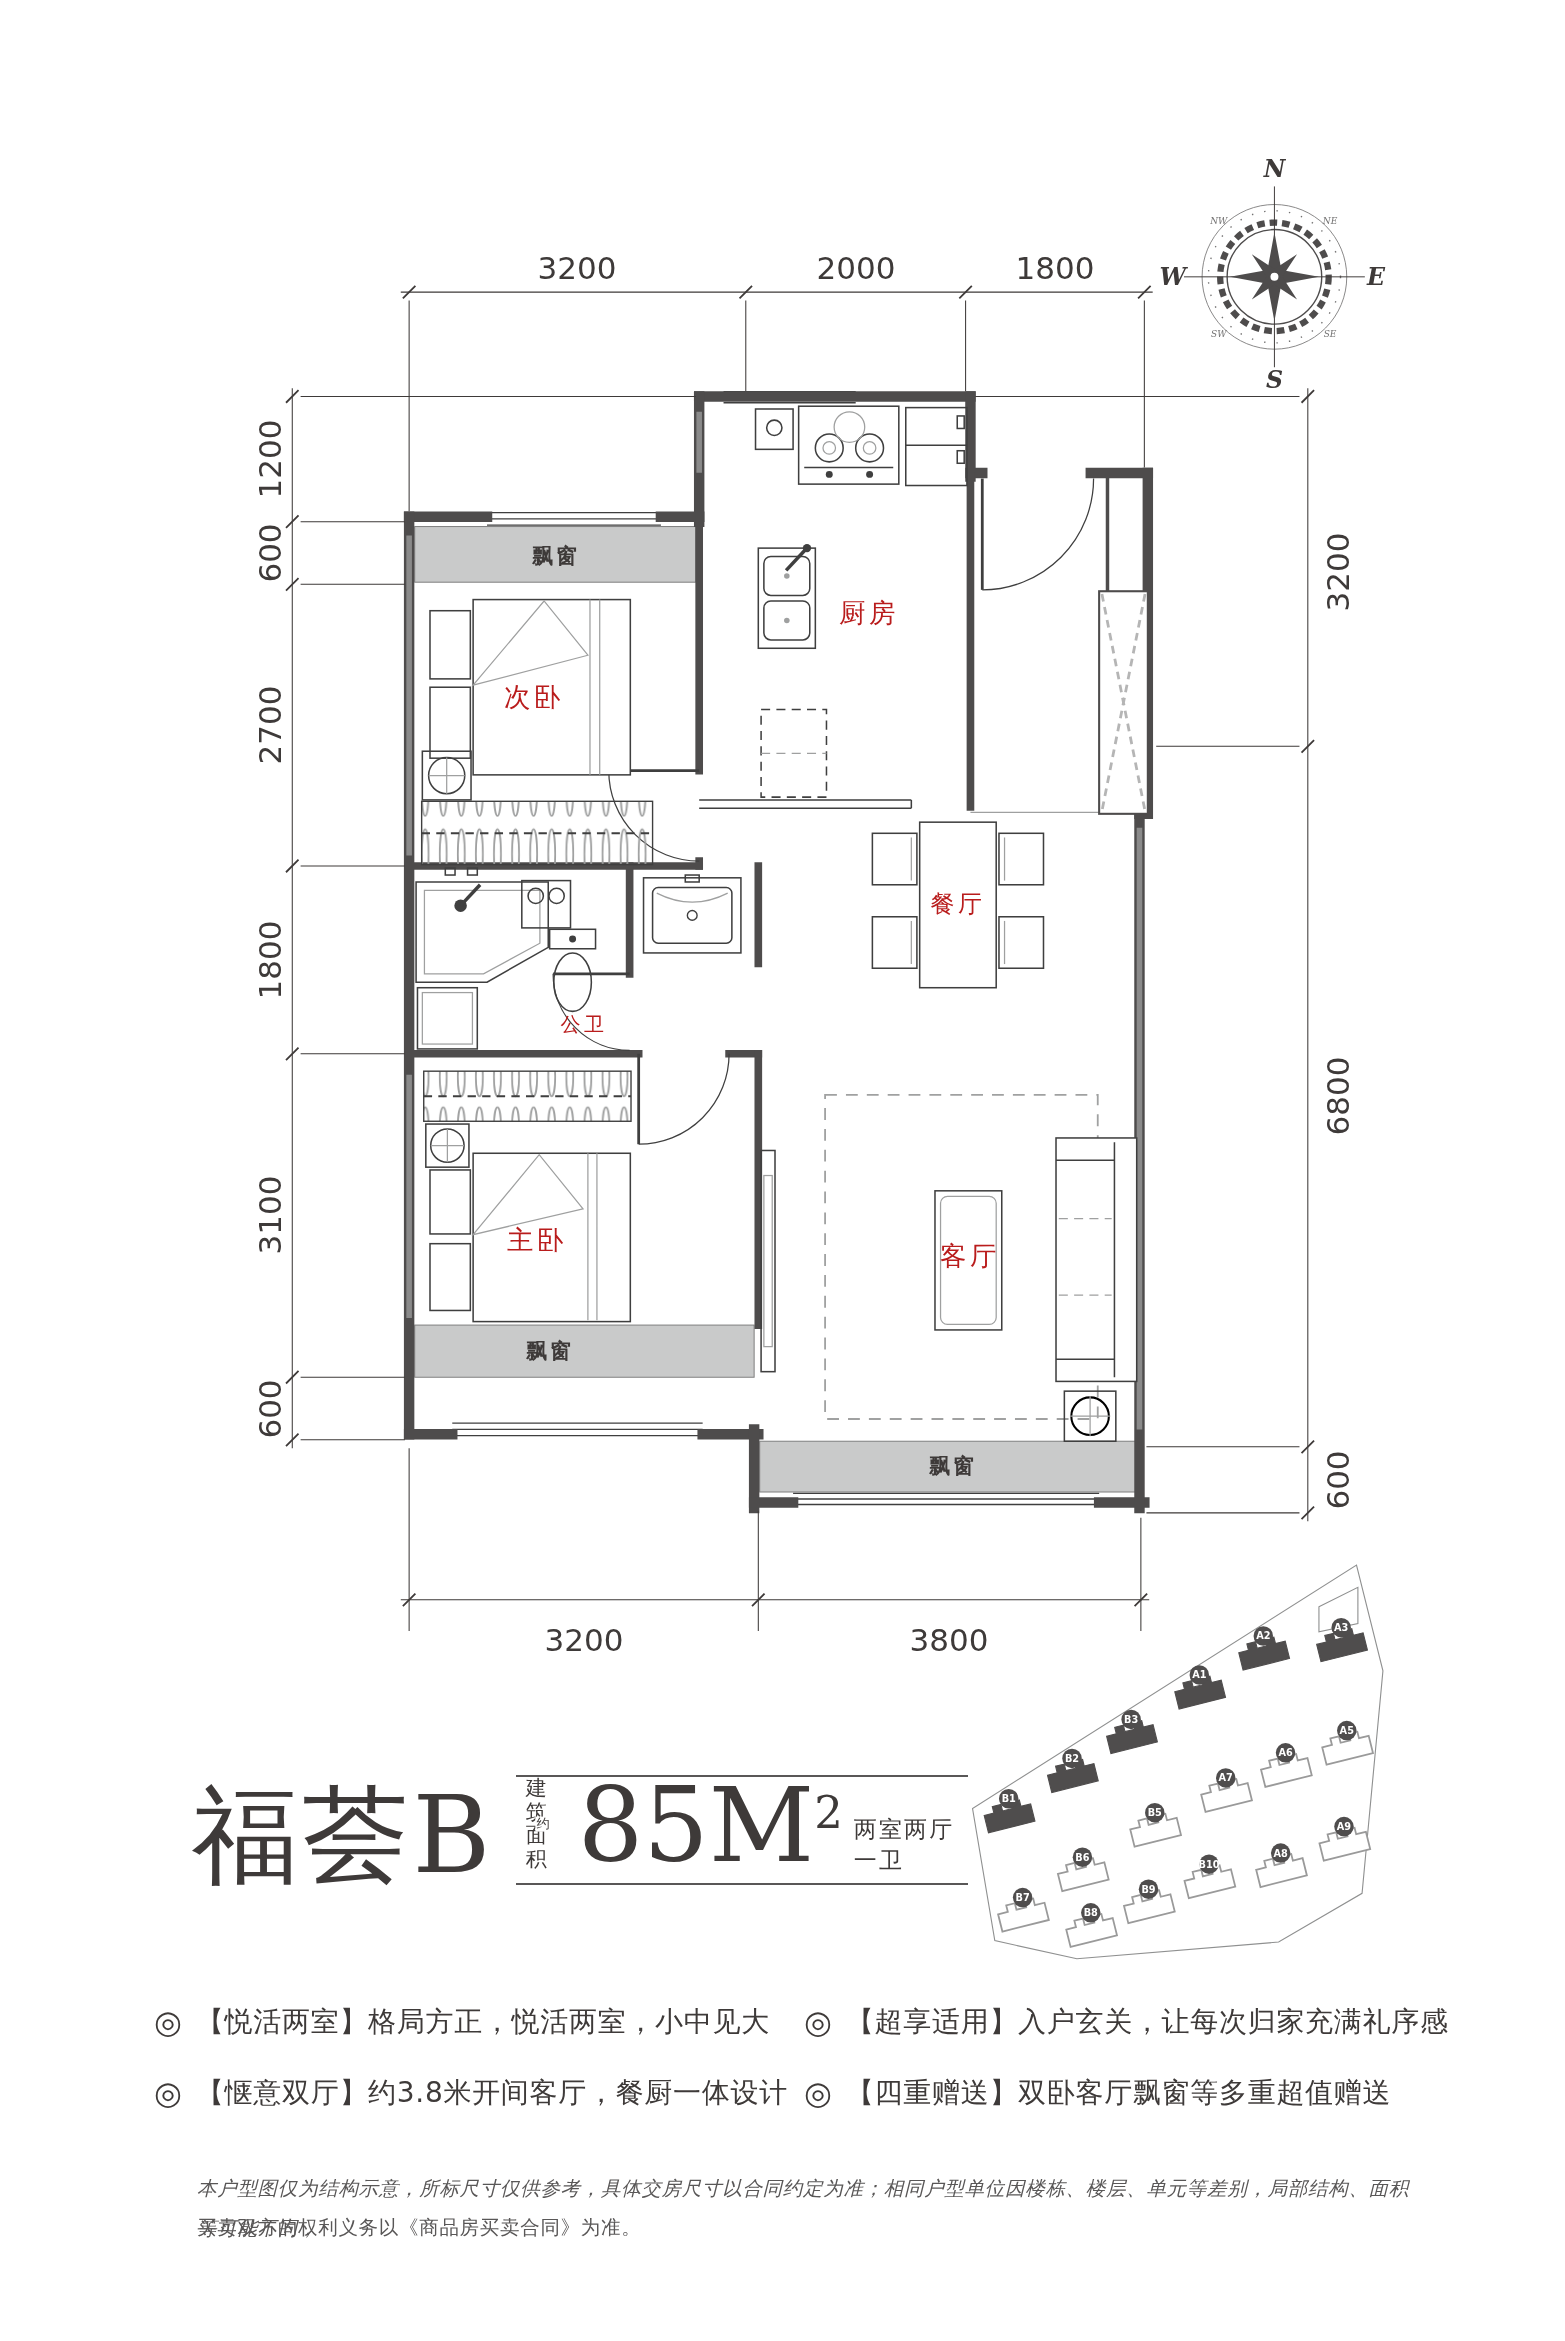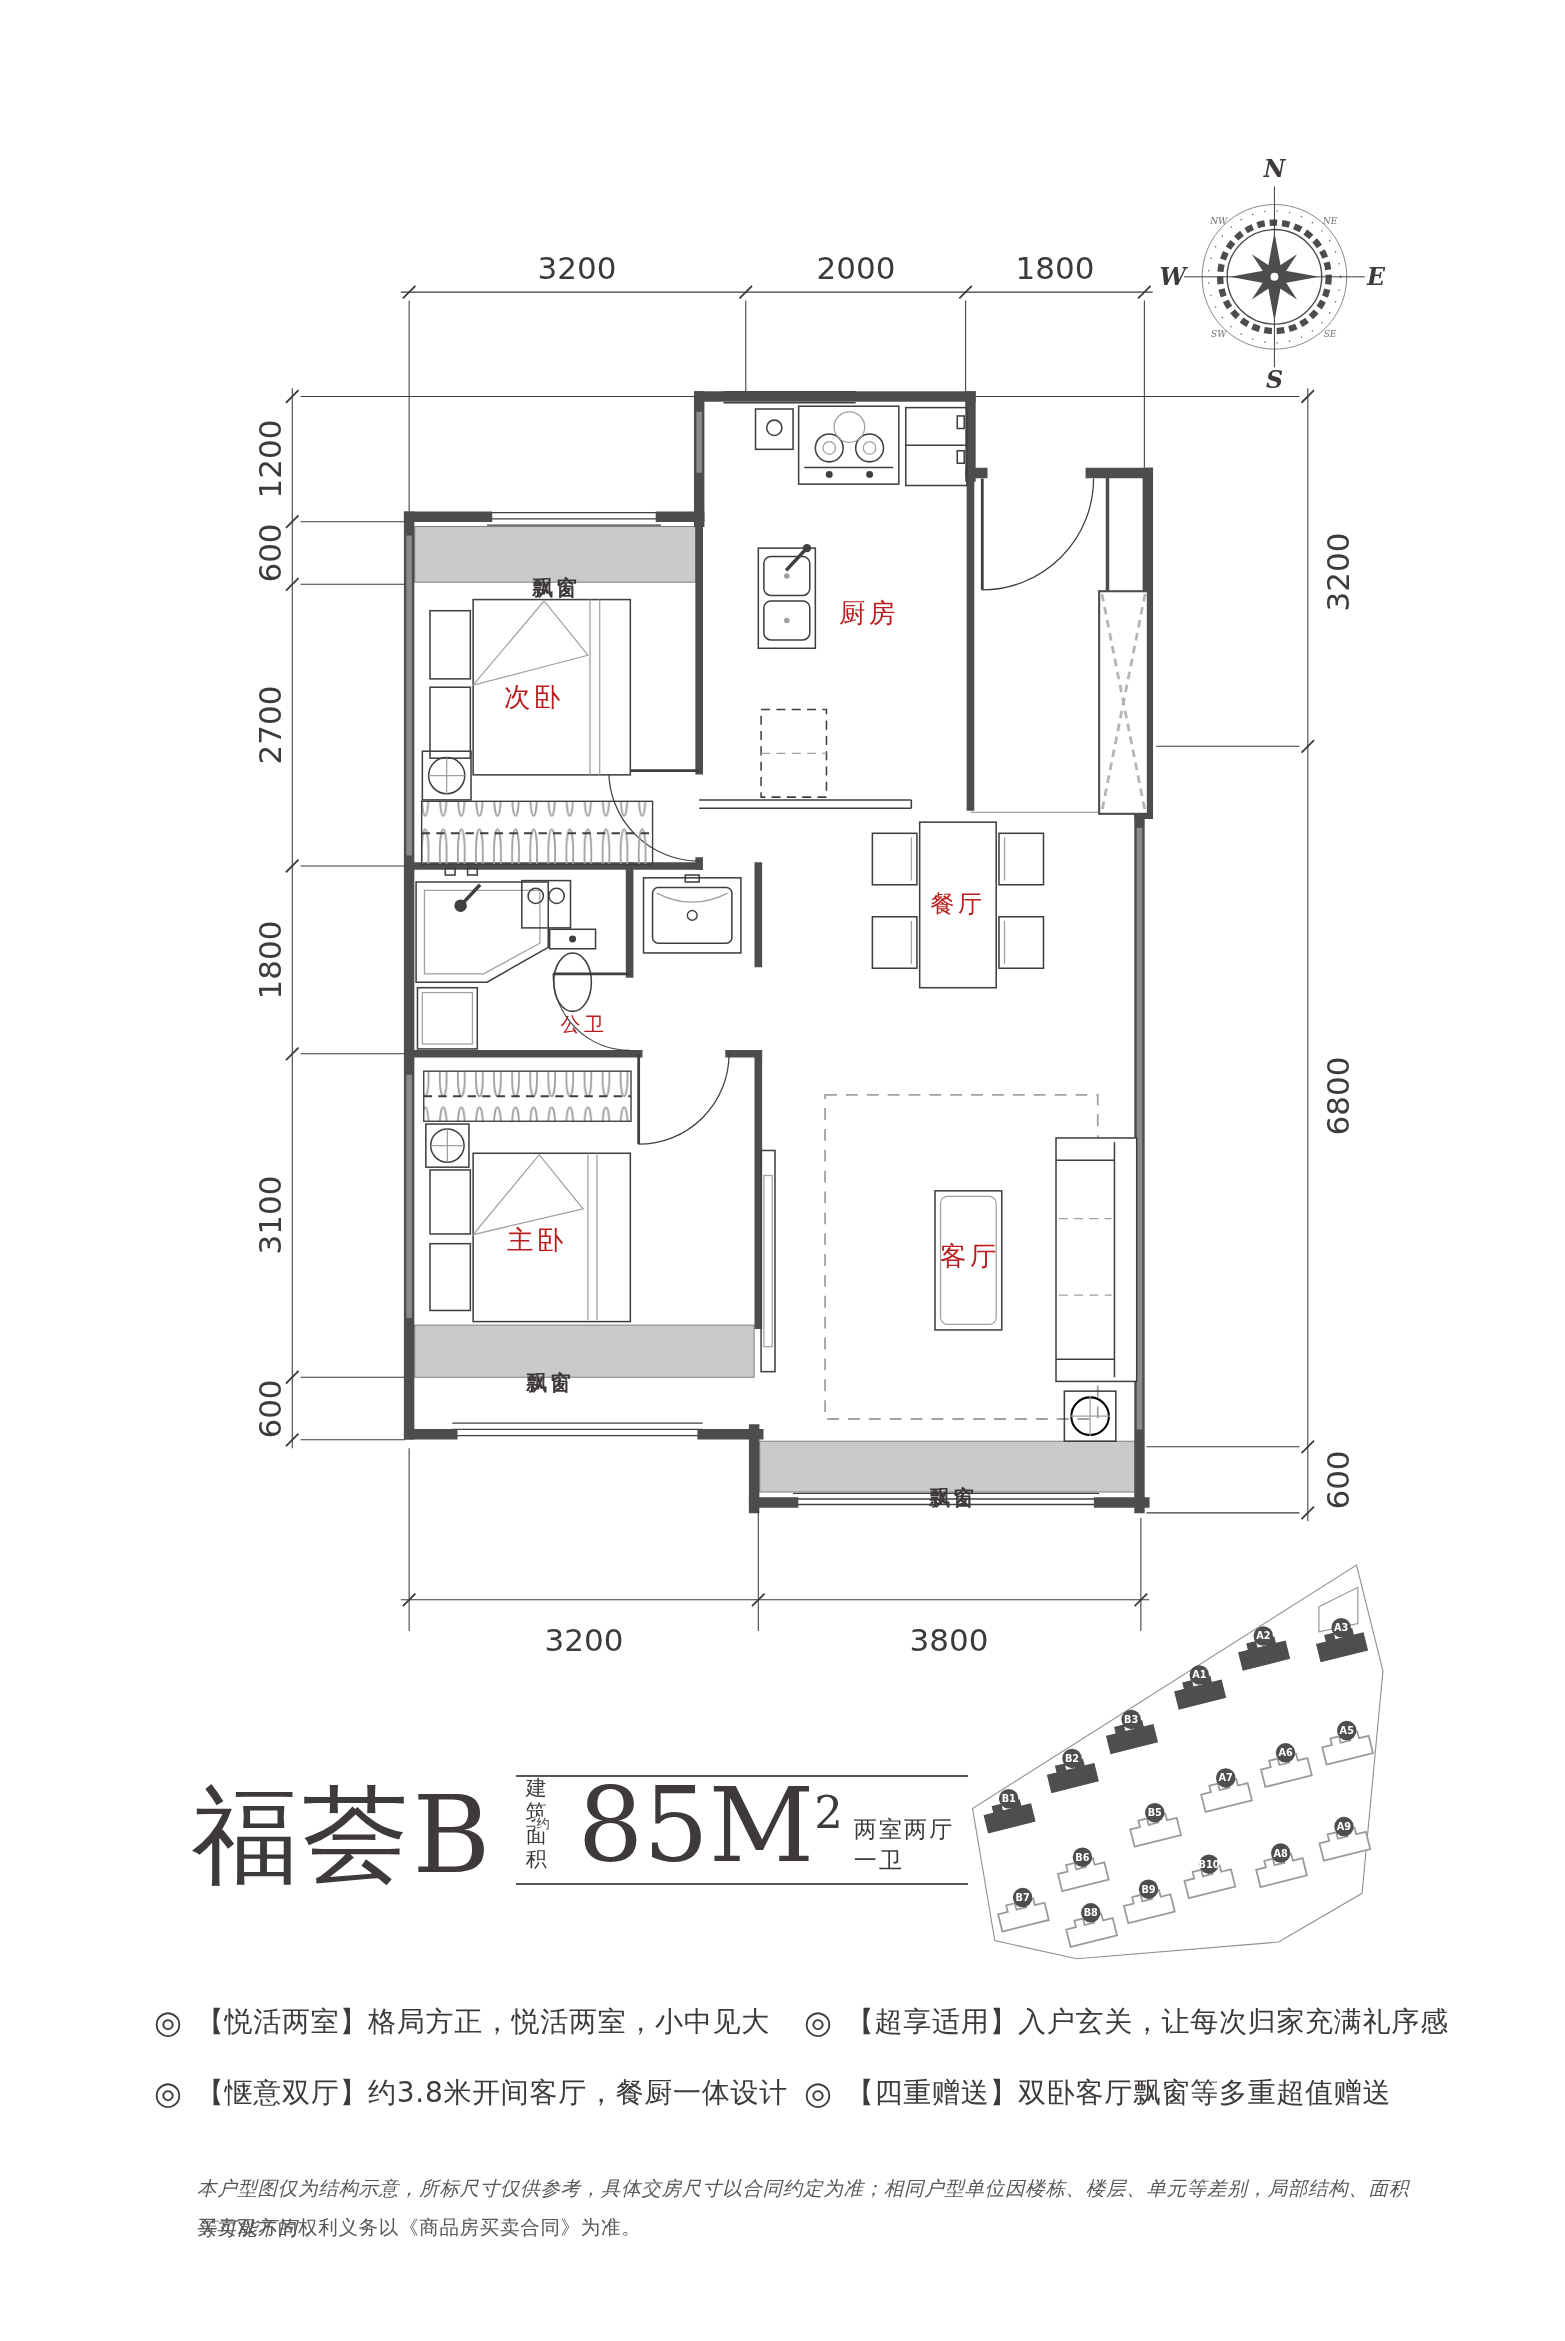--- a/index.html
+++ b/index.html
@@ -26,21 +26,21 @@
   .site{stroke:#8f9090;stroke-width:1.6;fill:none;}
   .bldgF{fill:#4f4d4d;stroke:#4f4d4d;stroke-width:1;}
   .bldgO{fill:#ffffff;stroke:#9a9a9a;stroke-width:1.6;}
   .lblc{fill:#4f4d4d;}
   text.sitelbl{fill:#ffffff;font:700 14px "DejaVu Sans",sans-serif;text-anchor:middle;}
   text.cmain{font:italic 700 34px "DejaVu Serif","Liberation Serif",serif;fill:#3e3a39;text-anchor:middle;}
   text.csub{font:italic 13px "DejaVu Serif","Liberation Serif",serif;fill:#727171;text-anchor:middle;}
   
   .lbl{position:absolute;transform:translate(-50%,-50%);white-space:nowrap;}
   .room{font-size:26.4px;letter-spacing:3.5px;color:#b91c1c;}
-  .bayl{font-size:21px;letter-spacing:2.8px;color:#3e3a39;font-weight:700;margin-top:32px;}
+  .bayl{font-size:21px;letter-spacing:2.8px;color:#3e3a39;font-weight:700;}
   .dimlbl{position:absolute;transform:translate(-50%,-50%);font-size:31px;color:#3e3a39;white-space:nowrap;}
   .dimlbl.v{transform:translate(-50%,-50%) rotate(-90deg);}
   .brand{position:absolute;left:192px;top:1772px;font-family:"DejaVu Serif","Liberation Serif",serif;
          font-size:106px;line-height:1.2;color:#3e3a39;letter-spacing:4.2px;}
   .areaBlock{position:absolute;left:516px;top:1775px;width:452px;height:106px;
              border-top:2.1px solid #595757;border-bottom:2.1px solid #595757;
              display:flex;align-items:flex-start;}
   .areaLabel{position:relative;margin-left:9.7px;font-size:21px;line-height:1.12;color:#3e3a39;letter-spacing:1.4px;}
   .areaLabel .approx{position:absolute;left:18px;top:50%;transform:translate(-50%,-50%);font-size:13.2px;color:#3e3a39;background:#fff;padding:0 1.4px;}
   .areaValue{margin-left:18px;font-family:"DejaVu Serif","Liberation Serif",serif;font-size:103px;line-height:1;color:#3e3a39;position:relative;top:-2.8px;}

